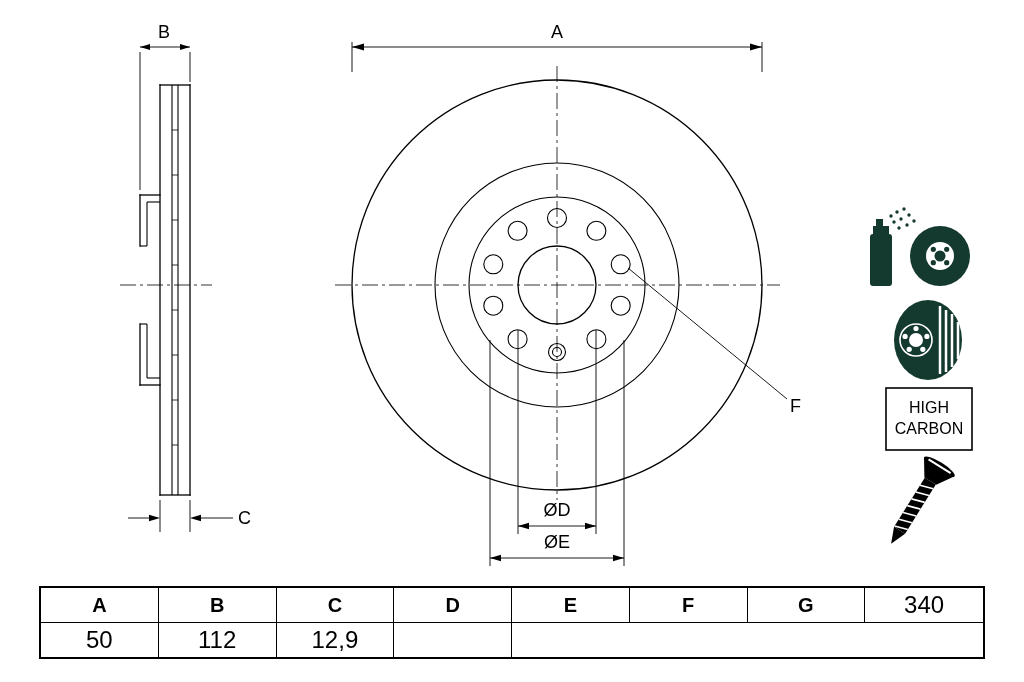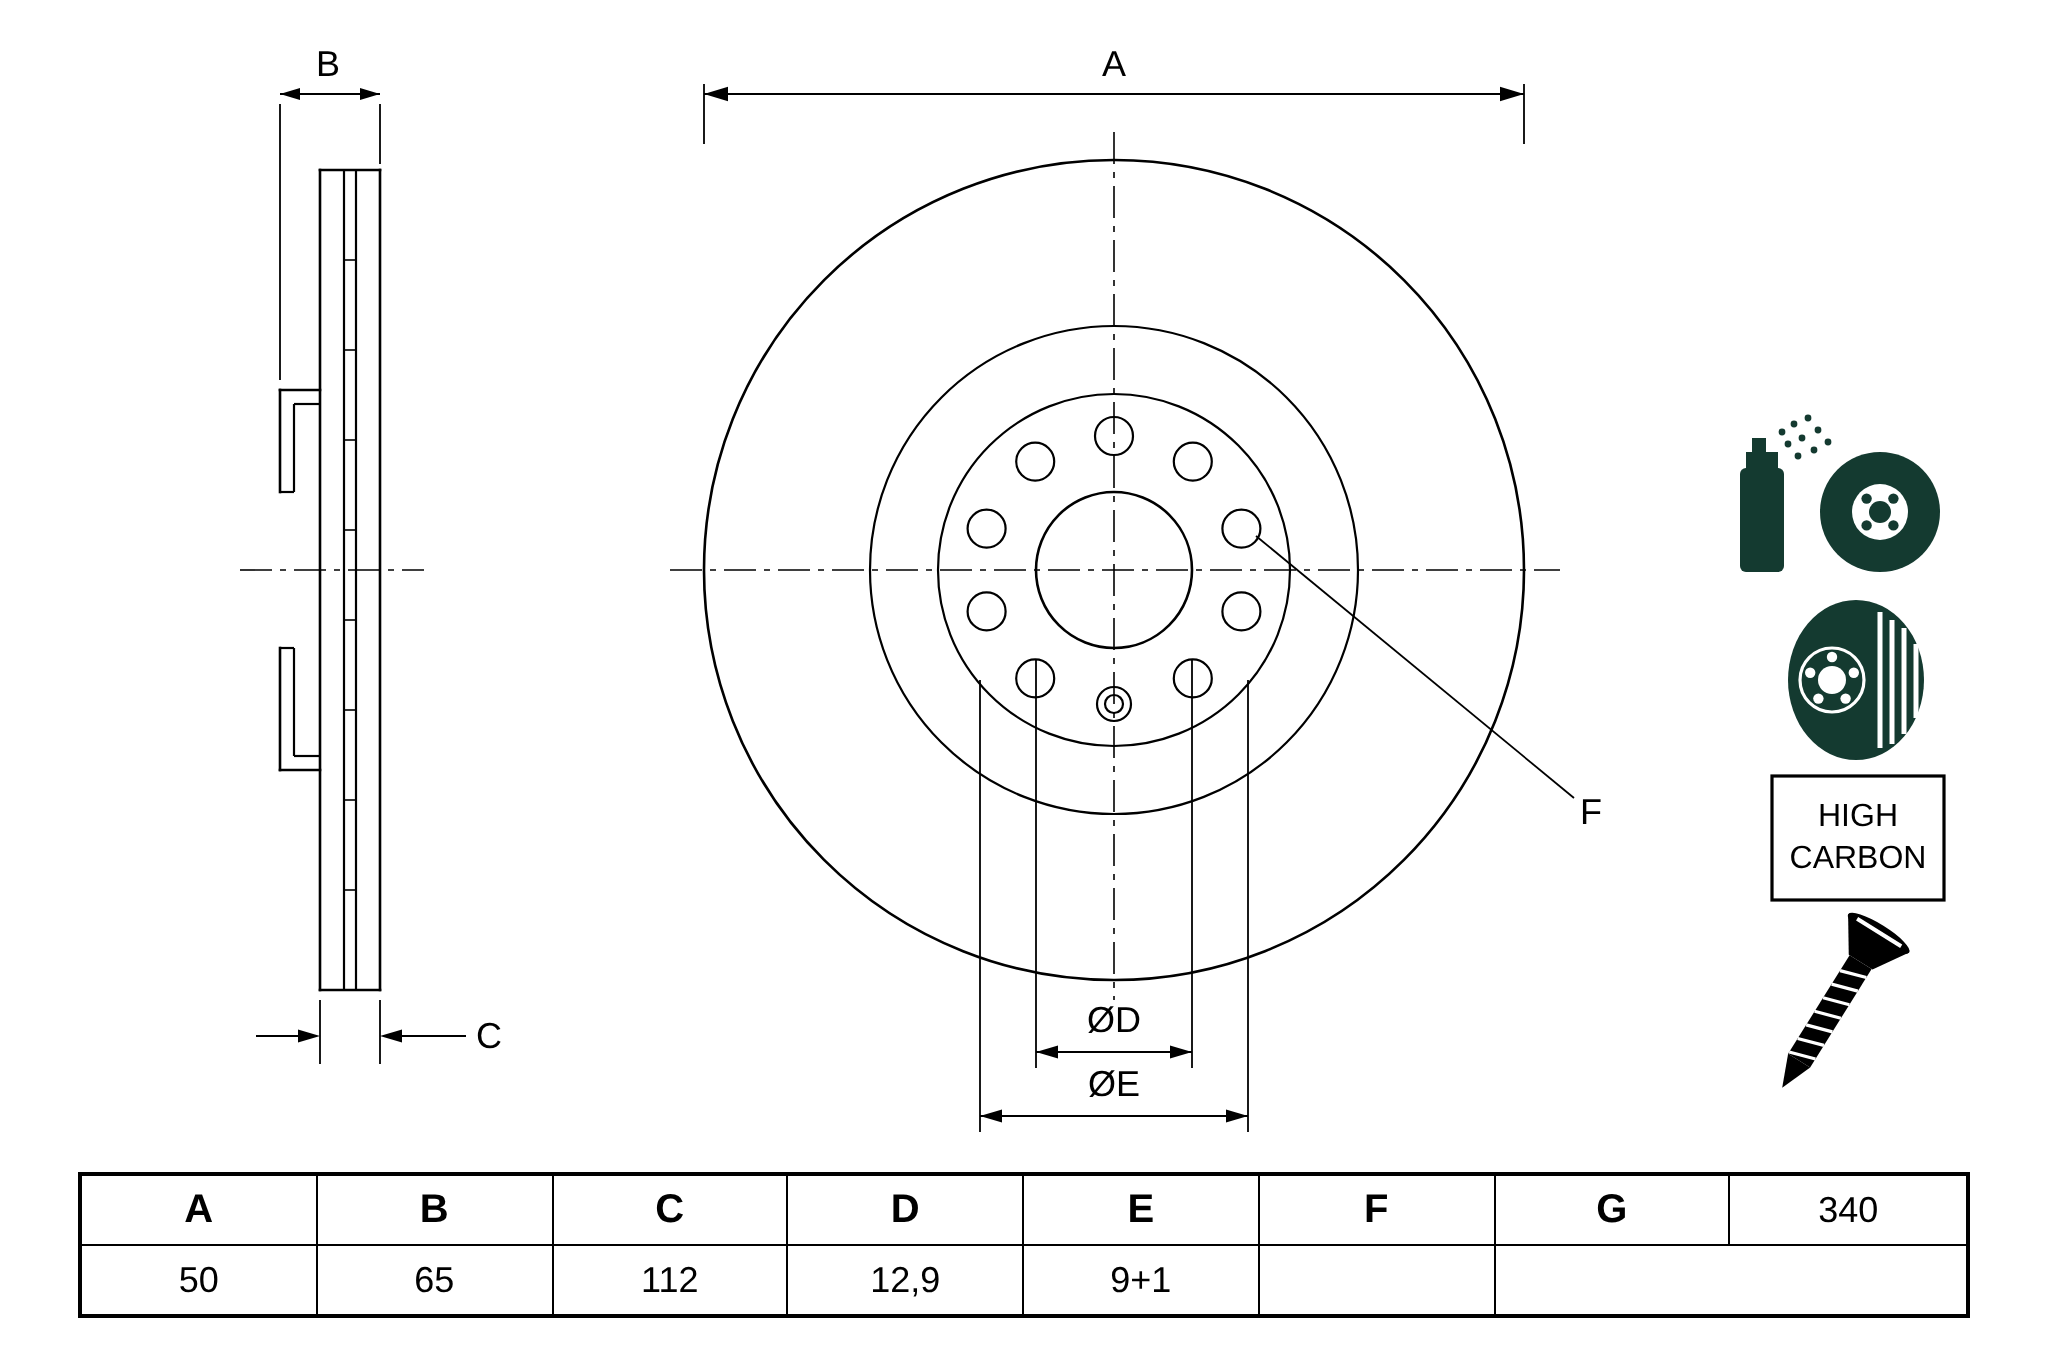--- a/index.html
+++ b/index.html
@@ -22,21 +22,21 @@
     background:#fff;box-sizing:border-box;
   }
   .cell{
     border-right:1px solid #000;border-bottom:1px solid #000;
     height:34px;display:flex;align-items:center;justify-content:center;
     color:#000;
   }
   .cell:nth-child(8n){border-right:none}
   .cell:nth-child(n+9){border-bottom:none}
   .header-cell{font-weight:bold;font-size:20px}
-  .value-cell{font-size:18px}
+  .value-cell{font-size:24px}
 </style>
 </head>
 <body>
 
 <svg id="drawing" width="1024" height="582" viewBox="0 0 1024 582">
 
   <g>
 
     <line class="ln" x1="160" y1="85" x2="190" y2="85"></line>
     <line class="ln" x1="160" y1="495" x2="190" y2="495"></line>
@@ -212,18 +212,16 @@
 <div class="spec-table">
   <div class="cell header-cell">A</div>
   <div class="cell header-cell">B</div>
   <div class="cell header-cell">C</div>
   <div class="cell header-cell">D</div>
   <div class="cell header-cell">E</div>
   <div class="cell header-cell">F</div>
   <div class="cell header-cell">G</div>
   <div class="cell value-cell">340</div>
   <div class="cell value-cell">50</div>
-  <div class="cell value-cell">65</div>
   <div class="cell value-cell">112</div>
   <div class="cell value-cell">12,9</div>
-  <div class="cell value-cell">9+1</div>
   <div class="cell value-cell"></div>
 </div>
 
 </body></html>

